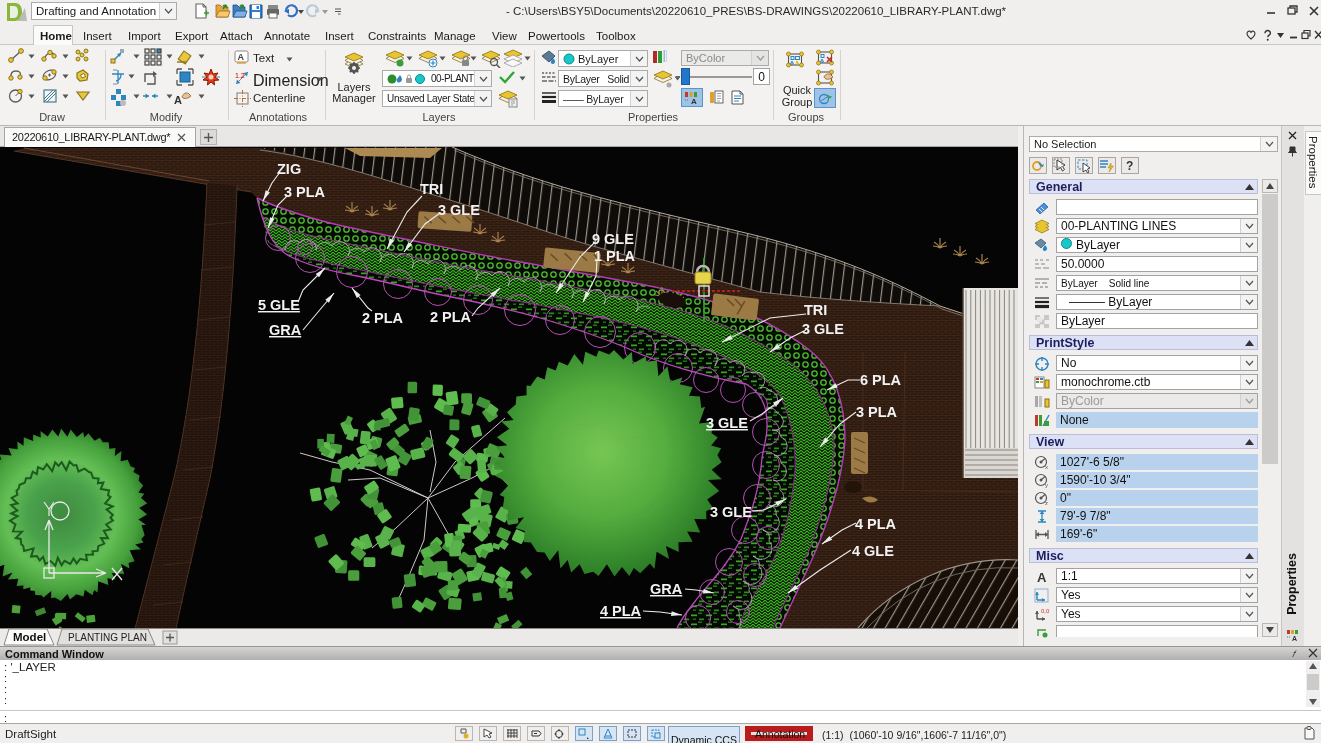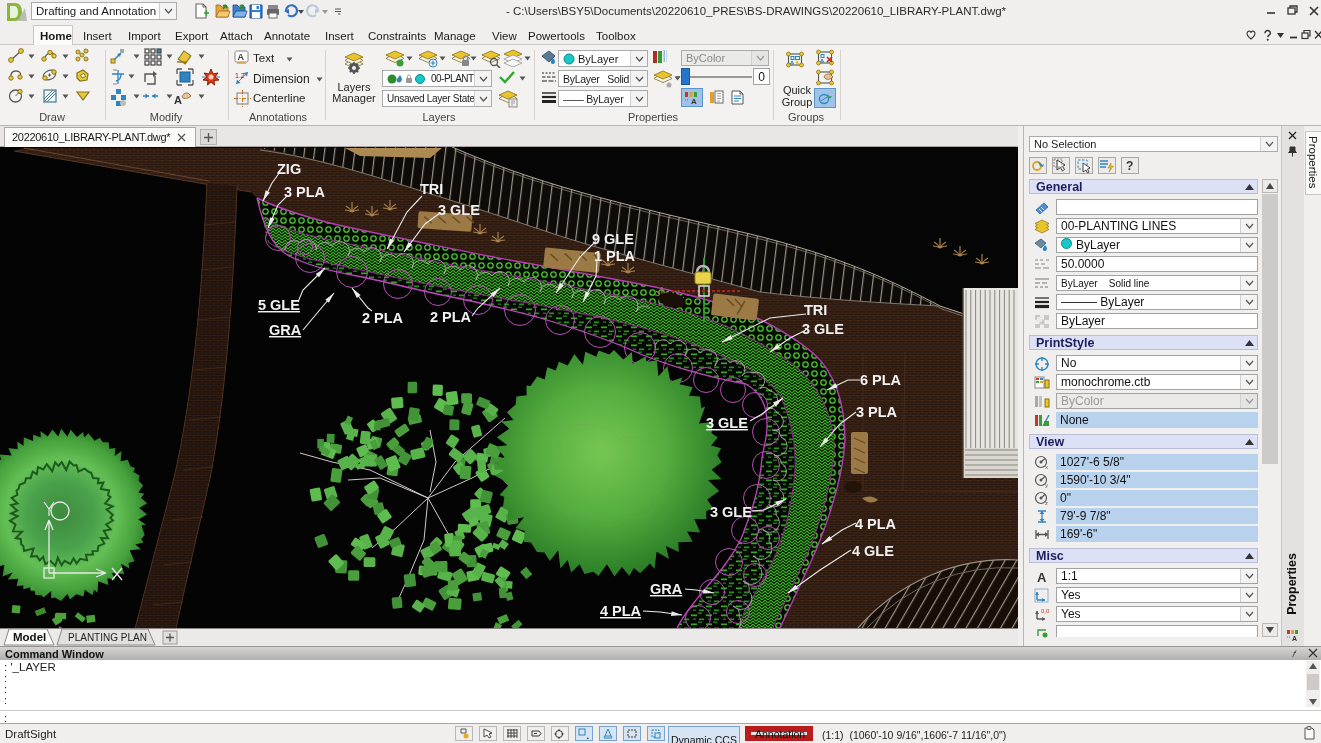--- a/index.html
+++ b/index.html
@@ -267,21 +267,21 @@
       <path d="M2 14 L14 2" stroke="#888" stroke-width="1"></path>
       <path d="M2 14 l1 -4.5 l3.5 3.5 Z M14 2 l-4.5 1 l3.5 3.5 Z" fill="#2e86c1"></path>
       <text x="1" y="8" font-size="7" fill="#c00">1.2</text>
     </g>
 <g transform="translate(0 40)">
       <rect x="3" y="3" width="11" height="11" fill="none" stroke="#888" stroke-width="1.1"></rect>
       <path d="M0 8.5 H17 M8.5 0 V17" stroke="#c06010" stroke-width="0.9" stroke-dasharray="4,1.5,1,1.5"></path>
     </g>
 </svg>
 <div class="abs" style="left:253px;top:52px;font-size:11.5px;color:#222">Text</div>
-<div class="abs" style="left:253px;top:72px;font-size:12px;color:#222">Dimension</div>
+<div class="abs" style="left:253px;top:72px;font-size:16px;color:#222">Dimension</div>
 <div class="abs" style="left:253px;top:92px;font-size:11.5px;color:#222">Centerline</div>
 <svg class="ico" style="left:286px;top:57px" width="7" height="5" viewBox="0 0 7 5">
     <path d="M0.5 0.5 L6.5 0.5 L3.5 4.5 Z" fill="#555"></path>
   </svg>
 <svg class="ico" style="left:316px;top:77px" width="7" height="5" viewBox="0 0 7 5">
     <path d="M0.5 0.5 L6.5 0.5 L3.5 4.5 Z" fill="#555"></path>
   </svg>
 <svg class="ico" style="left:344px;top:52px" width="20" height="18" viewBox="0 0 20 18">
 <path d="M10 1 L19 5 L10 9 L1 5 Z" fill="#e8c52f" stroke="#8a7014" stroke-width="0.8"></path>
 <path d="M4 6.5 L1 8.5 L10 12.5 L19 8.5 L16 6.5" fill="none" stroke="#8a7014" stroke-width="0.8"></path>
@@ -1091,21 +1091,21 @@
       <svg width="9" height="6">
         <path d="M1 1 L4.5 5 L8 1" stroke="#555" fill="none" stroke-width="1.2"></path>
       </svg>
     </span>
   </div>
 <svg class="ico" style="left:1034px;top:295px" width="16" height="15" viewBox="0 0 16 15">
     <path d="M1 3 h14" stroke="#222" stroke-width="1.2"></path>
     <path d="M1 7 h14" stroke="#222" stroke-width="2.2"></path>
     <path d="M1 11.5 h14" stroke="#222" stroke-width="3.2"></path>
   </svg>
-<div class="abs" style="left:1056px;top:294px;width:202px;height:16px;background:#fff;border:1px solid #a3a3a3;font-size:12px;color:#111;display:flex;align-items:center;padding-left:4px">
+<div class="abs" style="left:1056px;top:294px;width:202px;height:16px;background:#fff;border:1px solid #a3a3a3;font-size:12px;color:#111;display:flex;align-items:center;padding-left:12px">
     <span>——— ByLayer</span>
     <span class="da" style="background:#f3f3f3">
       <svg width="9" height="6">
         <path d="M1 1 L4.5 5 L8 1" stroke="#555" fill="none" stroke-width="1.2"></path>
       </svg>
     </span>
   </div>
 <svg class="ico" style="left:1034px;top:314px" width="16" height="15" viewBox="0 0 16 15">
     <path d="M1 1 h5 v5 h-5 Z M10 1 h5 v5 h-5 Z M5.5 5.5 h5 v5 h-5 Z M1 10 h5 v4 h-5 Z M10 10 h5 v4 h-5 Z" fill="#c8c8c8"></path>
     <path d="M3 3 h5 v5 h-5 Z" fill="#e8e8e8"></path>

